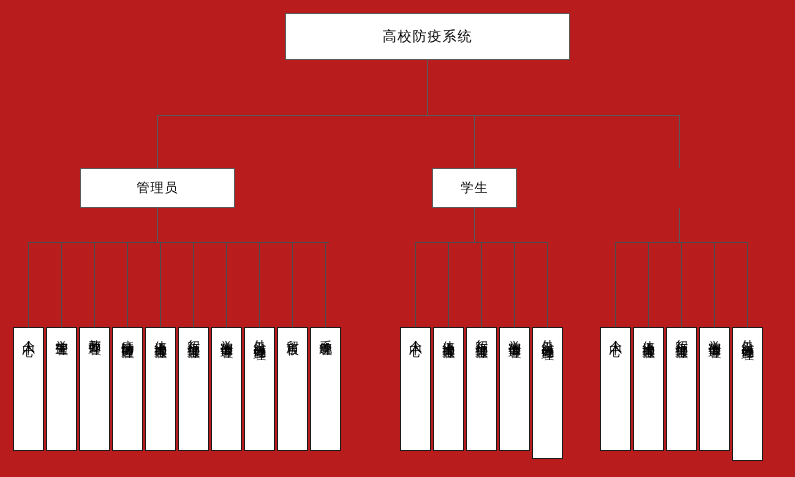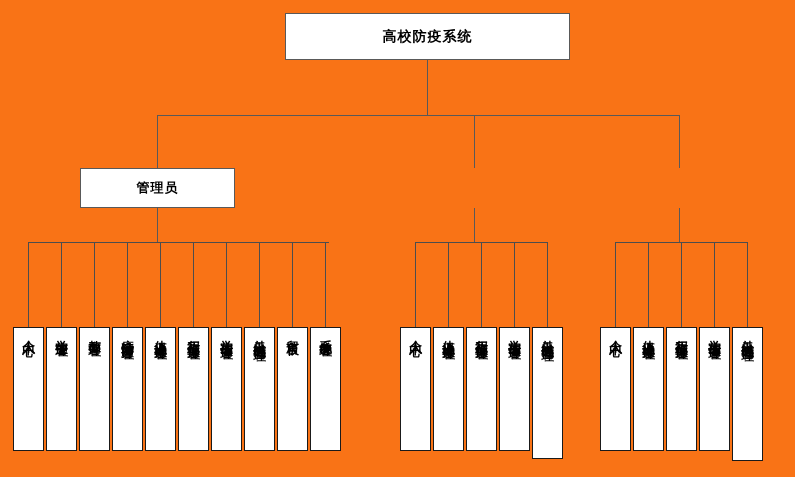--- a/index.html
+++ b/index.html
@@ -7,23 +7,22 @@
     padding: 0;
     background: #ffffff;
   }
   body {
     font-family: "DejaVu Sans", "Liberation Sans", sans-serif;
   }
   #diagram {
     position: relative;
     width: 795px;
     height: 477px;
-    background: #f97316;
+    background: #b91c1c;
     overflow: hidden;
-    font-weight: bold;
   }
   .node {
     position: absolute;
     box-sizing: border-box;
     border: 1px solid #555555;
     background: #ffffff;
     display: flex;
     align-items: center;
     justify-content: center;
     color: #000000;
@@ -74,20 +73,23 @@
   <div class="conn conn-v" style="left:427px; top:60px; width:1px; height:55px;"></div>
 
   <div class="conn conn-h" style="left:157px; top:115px; width:523px; height:1px;"></div>
 
   <div class="conn conn-v" style="left:157px; top:115px; width:1px; height:53px;"></div>
   <div class="conn conn-v" style="left:474px; top:115px; width:1px; height:53px;"></div>
   <div class="conn conn-v" style="left:679px; top:115px; width:1px; height:53px;"></div>
 
   <div class="node node-l2" style="left:80px; top:168px; width:155px; height:40px;">
     <span>管理员</span>
+  </div>
+  <div class="node node-l2" style="left:432px; top:168px; width:85px; height:40px;">
+    <span>学生</span>
   </div>
 
   <div class="conn conn-v" style="left:157px; top:208px; width:1px; height:34px;"></div>
   <div class="conn conn-v" style="left:474px; top:208px; width:1px; height:34px;"></div>
   <div class="conn conn-v" style="left:679px; top:208px; width:1px; height:34px;"></div>
 
   <div class="conn conn-h conn-leaf" style="left:28px; top:242px; width:301px; height:1px;"></div>
   <div class="conn conn-h conn-leaf" style="left:415px; top:242px; width:132px; height:1px;"></div>
   <div class="conn conn-h conn-leaf" style="left:615px; top:242px; width:132px; height:1px;"></div>
 

